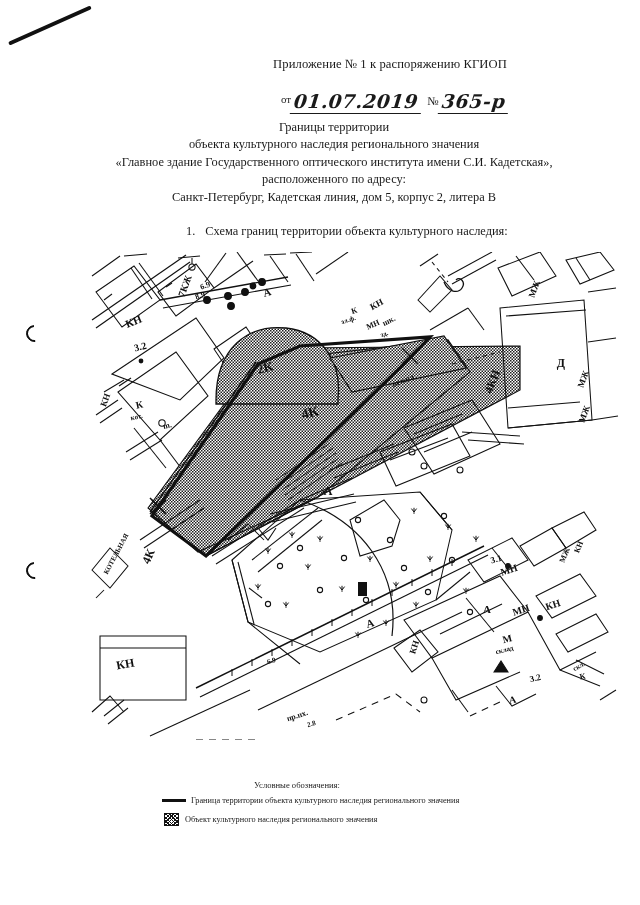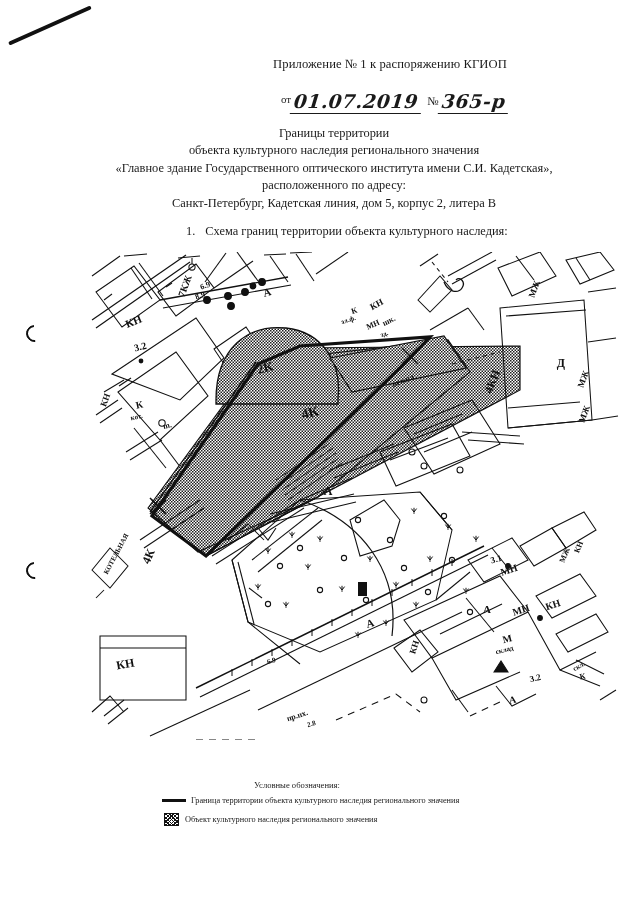--- a/index.html
+++ b/index.html
@@ -77,21 +77,20 @@
   }
   .no-lbl { font-size: 12px; vertical-align: 3px; margin-left: 5px; }
 
   
   .title-block {
     position: absolute;
     left: 70px; right: 42px; top: 119px;
     text-align: center;
     font-size: 12.4px;
     line-height: 17.4px;
-    margin-top: 6px;
   }
   .title-block div { white-space: nowrap; }
 
   .section-1 {
     position: absolute;
     left: 186px; top: 224px;
     font-size: 12.4px;
   }
   .section-1 .num { margin-right: 10px; }
 

